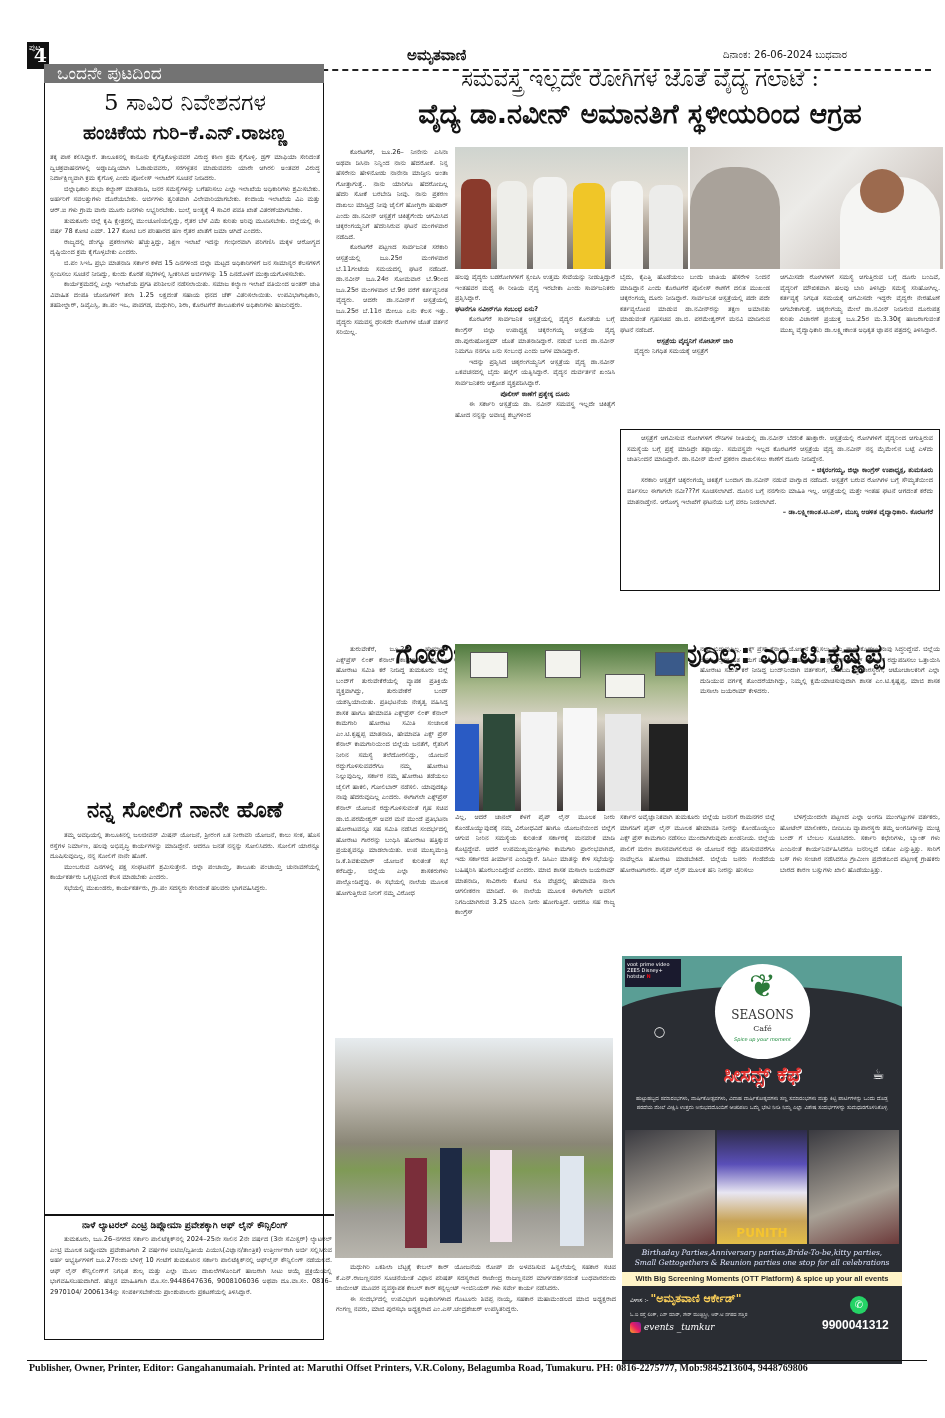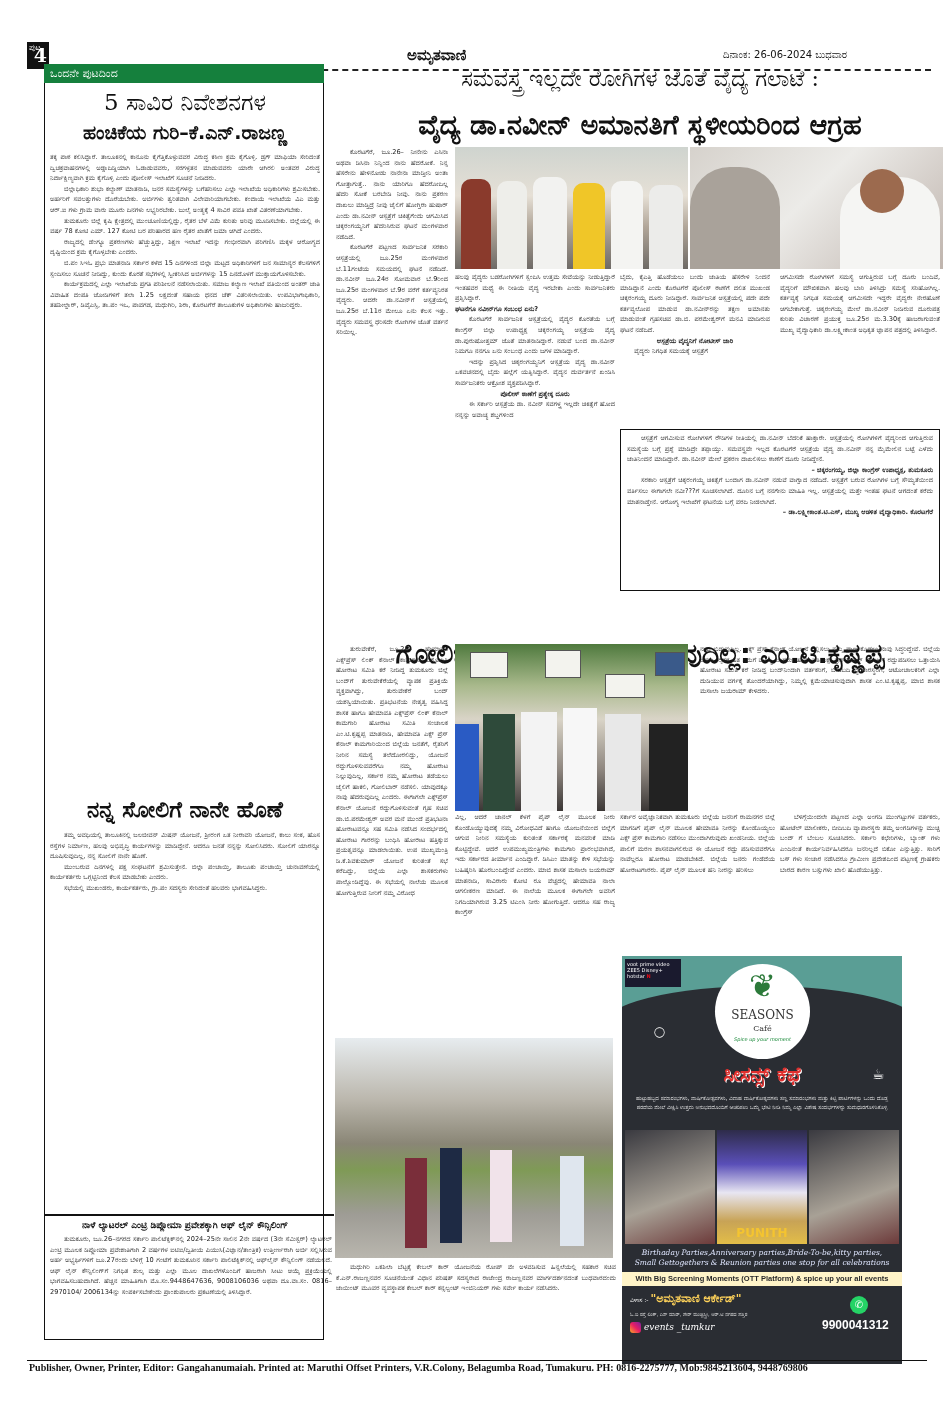--- a/index.html
+++ b/index.html
@@ -12,30 +12,30 @@
   .paper-name { position: absolute; left: 380px; top: 4px; font-size: 15px; font-weight: bold; }
   .date-line { position: absolute; left: 696px; top: 7px; font-size: 10px; }
   .dash-rule { position: absolute; left: 44px; top: 27px; width: 860px; border-top: 2px dashed #222; }
 
   .col { position: absolute; overflow: hidden; }
   .text { font-size: 6.6px; line-height: 10.6px; text-align: justify; color: #222; font-family: "DejaVu Sans", sans-serif; }
   .text p { text-indent: 14px; }
 
   
   .left-box { position: absolute; left: 44px; top: 64px; width: 280px; height: 1276px; border: 1.5px solid #111; }
-  .cont-label { position: absolute; left: 44px; top: 64px; width: 280px; height: 19px; background: #15803d; color: #fff; font-size: 11px; line-height: 19px; padding-left: 6px; }
+  .cont-label { position: absolute; left: 44px; top: 64px; width: 280px; height: 19px; background: #737373; color: #fff; font-size: 17px; line-height: 19px; padding-left: 13px; }
   .hl1 { position: absolute; left: 50px; top: 88px; width: 270px; text-align: center; font-family: "DejaVu Serif", serif; font-size: 23px; line-height: 28px; }
   .hl2 { position: absolute; left: 50px; top: 118px; width: 270px; text-align: center; font-weight: bold; font-size: 19px; line-height: 28px; }
   .hl-sole { position: absolute; left: 50px; top: 795px; width: 270px; text-align: center; font-weight: bold; font-size: 22px; line-height: 30px; }
   .hl-lateral { position: absolute; left: 46px; top: 1218px; width: 278px; font-weight: bold; font-size: 9px; line-height: 14px; text-align: center; }
   .left-bottom-box { position: absolute; left: 44px; top: 1214px; width: 290px; height: 126px; border-top: 2px solid #111; }
 
   
   .hl-top1 { position: absolute; left: 340px; top: 64px; width: 600px; text-align: center; font-family: "DejaVu Serif", serif; font-size: 22px; line-height: 30px; }
-  .hl-top2 { position: absolute; left: 336px; top: 94px; width: 608px; text-align: center; font-weight: bold; font-size: 27px; line-height: 40px; margin-top: 11px; }
+  .hl-top2 { position: absolute; left: 336px; top: 94px; width: 608px; text-align: center; font-weight: bold; font-size: 27px; line-height: 40px; }
   .hl-goli { position: absolute; left: 336px; top: 598px; width: 608px; text-align: center; font-weight: bold; font-size: 27px; line-height: 40px; margin-top: 36px; }
 
   .photo { position: absolute; overflow: hidden; }
   .photo-people { left: 455px; top: 147px; width: 233px; height: 122px; background: linear-gradient(180deg,#cfd4cf 0%, #e6e0d6 40%, #b2a79a 65%, #6e6a66 100%); }
   .photo-people .figure { position: absolute; bottom: 0; border-radius: 10px 10px 0 0; }
   .photo-clash { left: 690px; top: 147px; width: 253px; height: 122px; background: linear-gradient(135deg,#d6d2cc 0%, #ecebe8 45%, #bfb4ad 100%); }
   .photo-protest { left: 455px; top: 644px; width: 233px; height: 167px; background: linear-gradient(180deg,#4f7a3e 0%, #a9b98c 25%, #d9d4c7 45%, #8f8780 75%, #3a3635 100%); }
   .photo-rock { left: 335px; top: 1038px; width: 278px; height: 220px; background: linear-gradient(180deg,#e7ecef 0%, #bbb7ad 28%, #8a8676 48%, #7f9a56 60%, #9e9c95 80%, #b9b6ae 100%); }
   .photo .sign { position: absolute; background: #f3f3ee; border: 1px solid #555; }
 
@@ -134,21 +134,21 @@
   <div style="position:absolute; left:150px; top:30px; width:100px; height:92px; background:#f5f5f3; border-radius:40px 40px 0 0;"></div>
   <div style="position:absolute; left:170px; top:22px; width:44px; height:44px; background:#9c6a4e; border-radius:50%;"></div>
 </div>
 
 <div class="col text" style="left:455px; top:272px; width:160px; height:320px;">
   <p style="text-indent:0">ಹಲವು ವೈದ್ಯರು ಬಡರೋಗಿಗಳಿಗೆ ಸ್ಪಂದಿಸಿ ಉತ್ತಮ ಸೇವೆಯನ್ನು ನೀಡುತ್ತಿದ್ದಾರೆ ಇಂತಹವರ ಮಧ್ಯೆ ಈ ರೀತಿಯ ವೈದ್ಯ ಇರಬೇಕಾ ಎಂದು ಸಾರ್ವಜನಿಕರು ಪ್ರಶ್ನಿಸಿದ್ದಾರೆ.</p>
   <p class="subhead">ಘಟನೆಗೂ ನವೀನ್‌ಗೂ ಸಂಬಂಧ ಏನು?</p>
   <p>ಕೊರಟಗೆರೆ ಸಾರ್ವಜನಿಕ ಆಸ್ಪತ್ರೆಯಲ್ಲಿ ವೈದ್ಯರ ಕೊರತೆಯ ಬಗ್ಗೆ ಕಾಂಗ್ರೆಸ್ ಜಿಲ್ಲಾ ಉಪಾಧ್ಯಕ್ಷ ಚಿಕ್ಕರಂಗಯ್ಯ ಆಸ್ಪತ್ರೆಯ ವೈದ್ಯ ಡಾ.ಪುರುಷೋತ್ತಮ್ ಜೊತೆ ಮಾತನಾಡಿದ್ದಾರೆ. ನಡುವೆ ಬಂದ ಡಾ.ನವೀನ್ ನಿಮಗೂ ನನಗೂ ಏನು ಸಂಬಂಧ ಎಂದು ಜಗಳ ಮಾಡಿದ್ದಾರೆ.</p>
   <p>ಇದನ್ನು ಪ್ರಶ್ನಿಸಿದ ಚಿಕ್ಕರಂಗಯ್ಯನಿಗೆ ಆಸ್ಪತ್ರೆಯ ವೈದ್ಯ ಡಾ.ನವೀನ್ ಏಕವಚನದಲ್ಲಿ ಬೈದು ಹಲ್ಲೆಗೆ ಯತ್ನಿಸಿದ್ದಾರೆ. ವೈದ್ಯನ ದುರ್ವರ್ತನೆ ಖಂಡಿಸಿ ಸಾರ್ವಜನಿಕರು ಆಕ್ರೋಶ ವ್ಯಕ್ತಪಡಿಸಿದ್ದಾರೆ.</p>
   <p class="subhead" style="text-align:center">ಪೊಲೀಸ್ ಠಾಣೆಗೆ ಪ್ರತ್ಯೇಕ್ಕ ದೂರು</p>
-  <p>ಈ ಸರ್ಕಾರಿ ಆಸ್ಪತ್ರೆಯ ಡಾ. ನವೀನ್ ಸವಗಳ್ತ್ರ ಇಲ್ಲದೇ ಚಿಕಿತ್ಸೆಗೆ ಹೋದ ನನ್ನನ್ನು ಅವಾಚ್ಯ ಶಬ್ದಗಳಿಂದ</p>
+  <p>ಈ ಸರ್ಕಾರಿ ಆಸ್ಪತ್ರೆಯ ಡಾ. ನವೀನ್ ಸಮವಸ್ತ್ರ ಇಲ್ಲದೇ ಚಿಕಿತ್ಸೆಗೆ ಹೋದ ನನ್ನನ್ನು ಅವಾಚ್ಯ ಶಬ್ದಗಳಿಂದ</p>
 </div>
 
 <div class="col text" style="left:620px; top:272px; width:150px; height:155px;">
   <p style="text-indent:0">ಬೈದು, ಕೈಎತ್ತಿ ಹೊಡೆಯಲು ಬಂದು ಜಾತಿಯ ಹೆಸರೇಳಿ ನಿಂದನೆ ಮಾಡಿದ್ದಾನೆ ಎಂದು ಕೊರಟಗೆರೆ ಪೊಲೀಸ್ ಠಾಣೆಗೆ ದಲಿತ ಮುಖಂಡ ಚಿಕ್ಕರಂಗಯ್ಯ ದೂರು ನೀಡಿದ್ದಾರೆ. ಸಾರ್ವಜನಿಕ ಆಸ್ಪತ್ರೆಯಲ್ಲಿ ಪದೇ ಪದೇ ಕರ್ತವ್ಯಲೋಪ ಮಾಡುವ ಡಾ.ನವೀನ್‌ರನ್ನು ತಕ್ಷಣ ಅಮಾನತು ಮಾಡುವಂತೆ ಗೃಹಸಚಿವ ಡಾ.ಜಿ. ಪರಮೇಶ್ವರ್‌ಗೆ ಮನವಿ ಮಾಡಿರುವ ಘಟನೆ ನಡೆದಿದೆ.</p>
   <p class="subhead" style="text-align:center">ಆಸ್ಪತ್ರೆಯ ವೈದ್ಯನಿಗೆ ನೋಟೀಸ್ ಜಾರಿ</p>
   <p>ವೈದ್ಯರು ನಿಗಧಿತ ಸಮಯಕ್ಕೆ ಆಸ್ಪತ್ರೆಗೆ</p>
 </div>
 
 <div class="col text" style="left:780px; top:272px; width:160px; height:155px;">
   <p style="text-indent:0">ಆಗಮಿಸದೇ ರೋಗಿಗಳಿಗೆ ಸಮಸ್ಯೆ ಆಗುತ್ತಿರುವ ಬಗ್ಗೆ ದೂರು ಬಂದಿವೆ, ವೈದ್ಯರಿಗೆ ಮೌಖಿಕವಾಗಿ ಹಲವು ಬಾರಿ ತಿಳಿಸಿದ್ರು ಸಮಸ್ಯೆ ಸರಿಹೋಗಿಲ್ಲ. ಕರ್ತವ್ಯಕ್ಕೆ ನಿಗಧಿತ ಸಮಯಕ್ಕೆ ಆಗಮಿಸದೇ ಇದ್ದರೇ ವೈದ್ಯರೇ ನೇರಹೊಣೆ ಆಗಬೇಕಾಗುತ್ತೆ. ಚಿಕ್ಕರಂಗಯ್ಯ ಮೇಲೆ ಡಾ.ನವೀನ್ ನೀಡಿರುವ ದೂರುಪತ್ರ ಕುರಿತು ವಿಚಾರಣೆ ಪ್ರಯುಕ್ತ ಜೂ.25ರ ಮ.3.30ಕ್ಕೆ ಹಾಜರಾಗುವಂತೆ ಮುಖ್ಯ ವೈದ್ಯಾಧಿಕಾರಿ ಡಾ.ಲಕ್ಷ್ಮೀಕಾಂತ ಅಧಿಕೃತ ಜ್ಞಾಪನ ಪತ್ರದಲ್ಲಿ ತಿಳಿಸಿದ್ದಾರೆ.</p>
@@ -194,20 +194,21 @@
 </div>
 
 <div class="photo photo-rock">
   <div style="position:absolute; left:70px; top:120px; width:22px; height:90px; background:#7a2e3a;"></div>
   <div style="position:absolute; left:105px; top:110px; width:22px; height:95px; background:#1e2a44;"></div>
   <div style="position:absolute; left:155px; top:112px; width:22px; height:92px; background:#f1e3ea;"></div>
   <div style="position:absolute; left:225px; top:118px; width:24px; height:90px; background:#dfe6ee;"></div>
 </div>
 <div class="col text" style="left:336px; top:1262px; width:280px; height:96px;">
   <p>ಮಧುಗಿರಿ ಏಕಶಿಲಾ ಬೆಟ್ಟಕ್ಕೆ ಕೇಬಲ್ ಕಾರ್ ಯೋಜನೆಯ ರೋಪ್ ವೇ ಅಳವಡಿಸುವ ಹಿನ್ನಲೆಯಲ್ಲಿ ಸಹಕಾರ ಸಚಿವ ಕೆ.ಎನ್.ರಾಜಣ್ಣನವರ ಸೂಚನೆಯಂತೆ ವಿಧಾನ ಪರಿಷತ್ ಸದಸ್ಯರಾದ ರಾಜೇಂದ್ರ ರಾಜಣ್ಣನವರ ಮಾರ್ಗದರ್ಶನದಂತೆ ಬುಧವಾರದಂದು ಜಾಯಿಂಟ್ ಮೂವರ ವ್ಯವಸ್ಥಾಪಕ ಕೇಬಲ್ ಕಾರ್ ಕನ್ಸಲ್ಟಂಟ್ ಇಂಜಿನಿಯರ್ ಗಳು ಸರ್ವೇ ಕಾರ್ಯ ನಡೆಸಿದರು.</p>
+  <p>ಈ ಸಂದರ್ಭದಲ್ಲಿ ಉಪವಿಭಾಗ ಅಧಿಕಾರಿಗಳಾದ ಗೊಟೂರು ಶಿವಪ್ಪ ನಾಯ್ಕ, ಸಹಕಾರ ಮಹಾಮಂಡಲದ ಮಾಜಿ ಅಧ್ಯಕ್ಷರಾದ ಗಂಗಣ್ಣ ನವರು, ಮಾಜಿ ಪುರಸಭಾ ಅಧ್ಯಕ್ಷರಾದ ಎಂ.ಎಸ್.ಚಂದ್ರಶೇಖರ್ ಉಪಸ್ಥಿತರಿದ್ದರು.</p>
 </div>
 
 <div class="ad">
   <div class="ad-top"></div>
   <div class="ad-wave"></div>
   <div class="ad-ott">
     <span>voot</span>
     <span>prime video</span><br>
     <span>ZEE5</span>
     <span>Disney+ hotstar</span>

